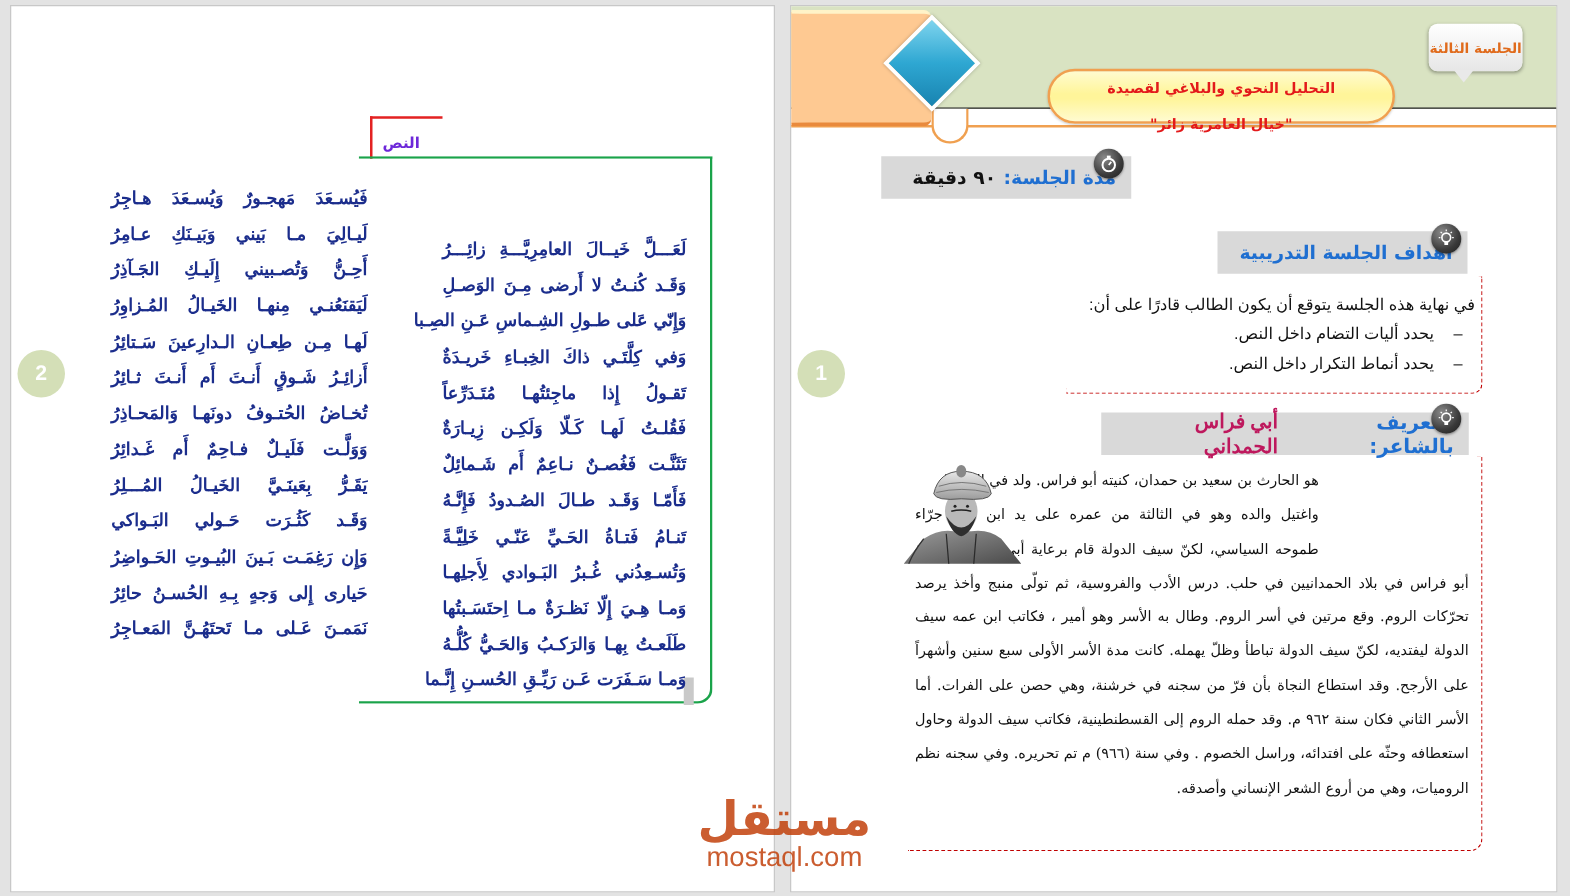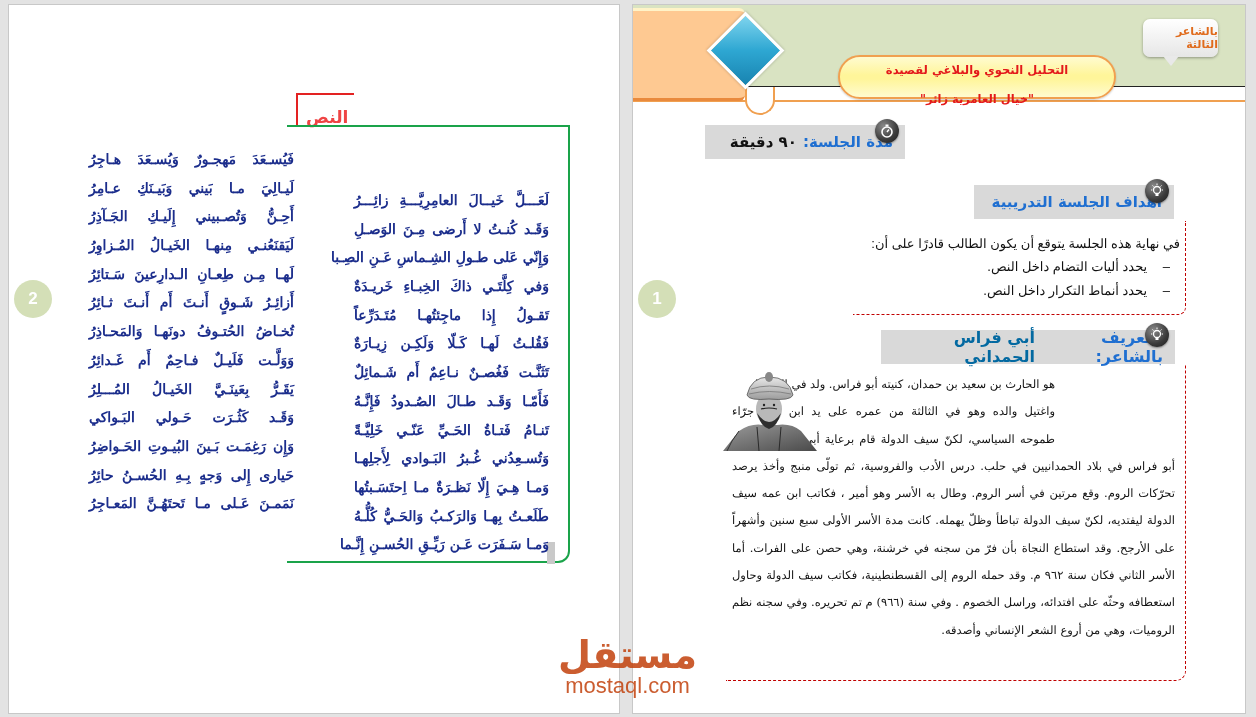--- a/index.html
+++ b/index.html
@@ -11,21 +11,21 @@
   .page-right { left: 632px; width: 614px; height: 710px; }
 
   
   .page-num { position: absolute; width: 38px; height: 38px; border-radius: 50%; background: #d4dfb7; color: #fff; font-family: "Liberation Sans", sans-serif; font-weight: bold; font-size: 17px; display: flex; align-items: center; justify-content: center; }
   .page-left .page-num { left: 5px; top: 275px; }
   .page-right .page-num { left: 5px; top: 275px; }
 
   
   .poem-frame { position: absolute; left: 278px; top: 120px; width: 283px; height: 438px; border-top: 2px solid #1aa34a; border-right: 2px solid #1aa34a; border-bottom: 2px solid #1aa34a; border-bottom-right-radius: 12px; }
   .poem-title-box { position: absolute; left: 287px; top: 88px; width: 58px; height: 34px; border-top: 2px solid #e32222; border-left: 2px solid #e32222; }
-  .poem-title { position: absolute; left: 297px; top: 102px; color: #ef4444; font-family: "DejaVu Sans", sans-serif; font-weight: bold; font-size: 17px; direction: rtl; }
+  .poem-title { position: absolute; left: 297px; top: 102px; color: #6d28d9; font-family: "DejaVu Sans", sans-serif; font-weight: bold; font-size: 12px; direction: rtl; }
   .poem-scroll-stub { position: absolute; left: 538px; top: 537px; width: 8px; height: 22px; background: #c9c9c9; }
 
   .poem-col { position: absolute; top: 140px; direction: rtl; text-align: justify; color: #1b2d8c; font-family: "DejaVu Serif", serif; font-weight: bold; font-size: 14px; }
   .poem-col .verse { height: 28.7px; line-height: 28.7px; white-space: nowrap; text-align-last: justify; }
   .poem-col-right { left: 345px; width: 195px; margin-top: 41px; }
   .poem-col-left { left: 80px; width: 205px; }
 
   
   .header-band { position: absolute; left: 0; top: 0; width: 612px; height: 97px; }
   .header-green { position: absolute; left: 0; top: 0; width: 612px; height: 82px; background: #d9e3c2; }
@@ -55,21 +55,21 @@
   .goals-box { left: 341px; top: 180px; width: 200px; height: 34px; font-size: 15px; color: #1f6fd1; }
   .goals-icon { left: 512px; top: 174px; }
 
   .goals-body { position: absolute; left: 220px; top: 216px; width: 333px; height: 94px; border-right: 1px dashed #c00000; border-bottom: 1px dashed #c00000; border-bottom-right-radius: 8px; direction: rtl; color: #111; font-family: "Liberation Sans", sans-serif; font-size: 13px; padding-right: 5px; padding-top: 12px; }
   .goals-body .intro { height: 22px; line-height: 22px; }
   .goals-body .item { height: 24px; line-height: 24px; padding-right: 10px; }
   .goals-body .dash { margin-left: 12px; }
 
   .poet-box { left: 248px; top: 325px; width: 294px; height: 34px; font-size: 16px; }
   .poet-box .k { color: #1f6fd1; }
-  .poet-box .v { color: #0369a1; margin-right: 6px; }
+  .poet-box .v { color: #be185d; margin-right: 6px; font-family: Liberation Serif, serif; }
   .poet-icon { left: 512px; top: 318px; }
 
   .bio { position: absolute; left: 93px; top: 360px; width: 460px; height: 316px; border-right: 1px dashed #c00000; border-bottom: 1px dashed #c00000; border-bottom-right-radius: 10px; }
   .bio-text { position: absolute; right: 10px; top: 6px; width: 443px; direction: rtl; text-align: justify; color: #111; font-family: "DejaVu Serif", serif; font-size: 11.5px; line-height: 27.3px; }
   .bio-text .ln { display: block; height: 27.3px; text-align-last: justify; white-space: nowrap; }
   .bio-text .ln.short { text-align-last: auto; }
   .bio-text .ln.indent { margin-right: 120px; }
 
   .portrait { position: absolute; left: 88px; top: 364px; width: 98px; height: 84px; }
 
@@ -128,21 +128,21 @@
     <div class="page-num">1</div>
 
     <div class="header-band">
       <div class="header-green"></div>
       <div class="header-rule"></div>
       <div class="header-orange-line"></div>
       <div class="orange-tab"></div>
       <div class="notch"></div>
       <div class="diamond"></div>
       <div class="session-bubble">
-        <span>بالشاعر الثالثة</span>
+        <span>الجلسة الثالثة</span>
       </div>
       <div class="title-pill">
         <span class="line1">التحليل النحوي والبلاغي لقصيدة</span>
         <span class="line2">"خيال العامرية زائر"</span>
       </div>
     </div>
 
     <div class="sec-box duration-box">
       <span class="k">مدة الجلسة:</span>
       <span class="v">٩٠ دقيقة</span>

